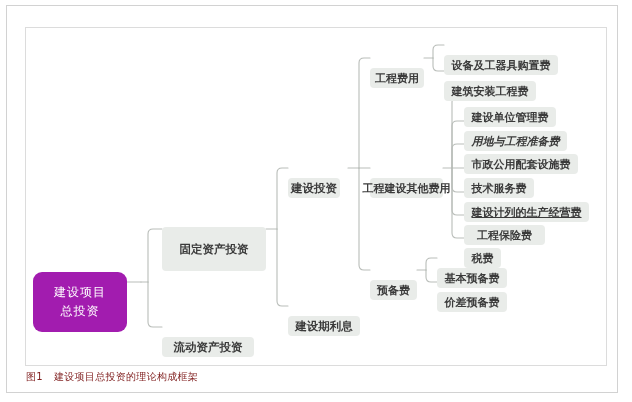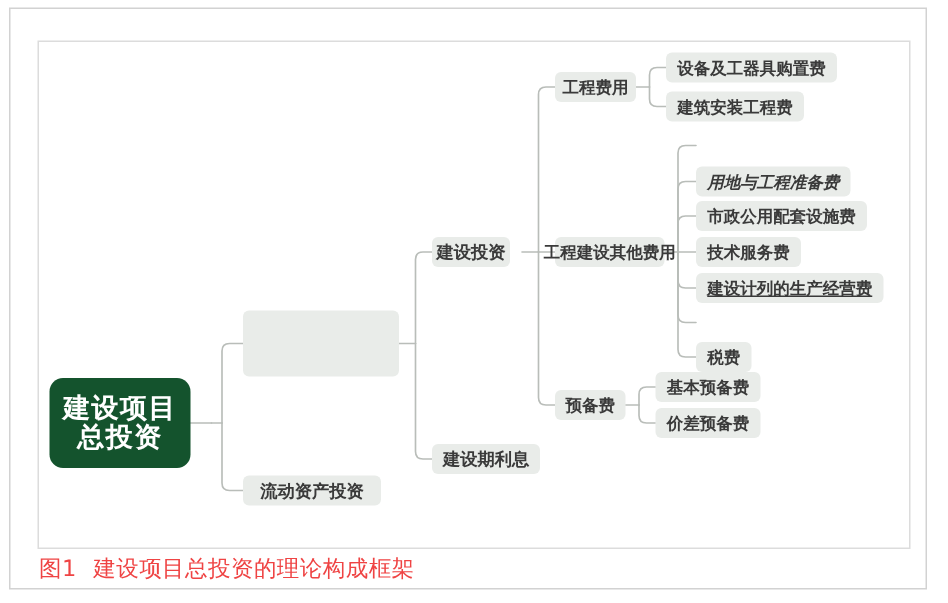--- a/index.html
+++ b/index.html
@@ -55,28 +55,29 @@
     width: 632px;
     height: 402px;
     pointer-events: none;
   }
 
   
   .node {
     position: absolute;
     box-sizing: border-box;
     white-space: nowrap;
+    margin-top: 20px;
   }
 
   .node-root {
-    background: #14532d;
+    background: #a21caf;
     color: #ffffff;
     border-radius: 9px;
-    font-size: 18px;
-    font-weight: bold;
+    font-size: 12px;
+    font-weight: normal;
     letter-spacing: 1px;
     line-height: 19px;
     text-align: center;
     display: flex;
     align-items: center;
     justify-content: center;
   }
   .node-root .root-line { display: block; }
 
   .node-pill {
@@ -97,22 +98,22 @@
     flex-direction: column;
   }
   .node-pill.lvl2 { font-size: 11.5px; }
   .node-pill.leaf { font-size: 11px; }
 
   
   #caption {
     position: absolute;
     left: 26px;
     top: 370px;
-    font-size: 15px;
-    color: #ef4444;
+    font-size: 10px;
+    color: #7f1d1d;
     letter-spacing: 0.3px;
     white-space: nowrap;
   }
   #caption .cap-num { margin-right: 11px; }
 </style>
 </head>
 <body>
 
 <div id="page">
 
@@ -162,20 +163,21 @@
     </svg>
 
     <div class="node node-root" style="left:33px; top:252px; width:94px; height:60px;">
       <div>
         <span class="root-line">建设项目</span>
         <span class="root-line">总投资</span>
       </div>
     </div>
 
     <div class="node node-pill lvl2 two-line" style="left:162px; top:207px; width:104px; height:44px;">
+      <span>固定资产投资</span>
     </div>
 
     <div class="node node-pill lvl2" style="left:162px; top:317px; width:92px; height:20px;">
       <span>流动资产投资</span>
     </div>
 
     <div class="node node-pill lvl2" style="left:288px; top:158px; width:52px; height:20px;">
       <span>建设投资</span>
     </div>
 
@@ -195,31 +197,37 @@
       <span>预备费</span>
     </div>
 
     <div class="node node-pill leaf" style="left:444px; top:35px; width:114px; height:20px;">
       <span>设备及工器具购置费</span>
     </div>
     <div class="node node-pill leaf" style="left:444px; top:61px; width:92px; height:20px;">
       <span>建筑安装工程费</span>
     </div>
 
+    <div class="node node-pill leaf" style="left:464px; top:87px; width:92px; height:20px;">
+      <span>建设单位管理费</span>
+    </div>
     <div class="node node-pill leaf" style="left:464px; top:111px; width:103px; height:20px;font-style:italic;">
       <span>用地与工程准备费</span>
     </div>
     <div class="node node-pill leaf" style="left:464px; top:134px; width:114px; height:20px;">
       <span>市政公用配套设施费</span>
     </div>
     <div class="node node-pill leaf" style="left:464px; top:158px; width:70px; height:20px;">
       <span>技术服务费</span>
     </div>
     <div class="node node-pill leaf" style="left:464px; top:182px; width:125px; height:20px;text-decoration:underline;">
       <span>建设计列的生产经营费</span>
+    </div>
+    <div class="node node-pill leaf" style="left:464px; top:205px; width:81px; height:20px;">
+      <span>工程保险费</span>
     </div>
     <div class="node node-pill leaf" style="left:464px; top:228px; width:37px; height:20px;">
       <span>税费</span>
     </div>
 
     <div class="node node-pill leaf" style="left:437px; top:248px; width:70px; height:20px;">
       <span>基本预备费</span>
     </div>
     <div class="node node-pill leaf" style="left:437px; top:272px; width:70px; height:20px;">
       <span>价差预备费</span>

